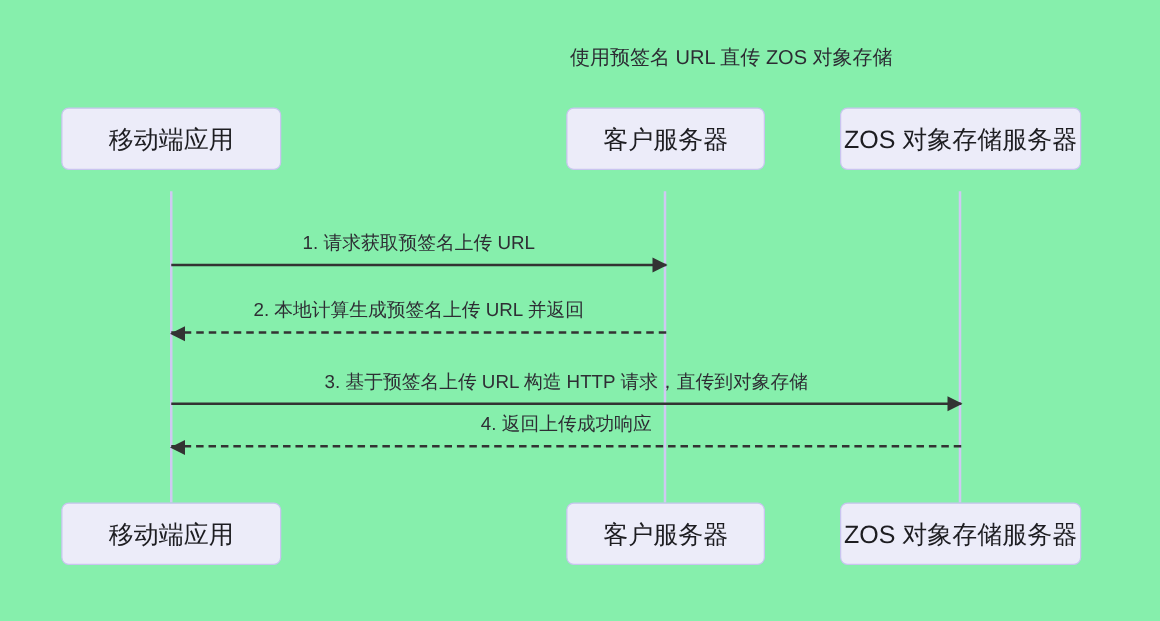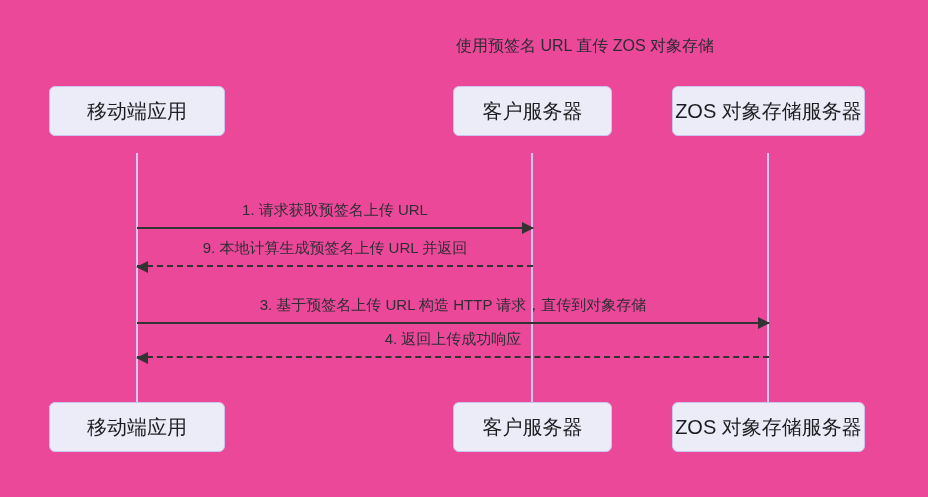--- a/index.html
+++ b/index.html
@@ -7,21 +7,21 @@
     padding: 0;
     background: #ffffff;
   }
   body {
     font-family: "Liberation Sans", "DejaVu Sans", sans-serif;
   }
   #canvas {
     position: relative;
     width: 928px;
     height: 497px;
-    background: #ec4899;
+    background: #86efac;
     overflow: hidden;
   }
   .title-offset {
     position: absolute;
     left: 243px;
     top: 36px;
     width: 684px;
     text-align: center;
     font-size: 16px;
     color: #2c2c33;
@@ -114,28 +114,28 @@
   </div>
 
   <div class="actor-box" style="left:672px; top:86px; width:193px;">
     <span>ZOS 对象存储服务器</span>
   </div>
 
   <div class="lifeline" style="left:136px;"></div>
   <div class="lifeline" style="left:531px;"></div>
   <div class="lifeline" style="left:767px;"></div>
 
-  <div class="msg msg-solid" style="left:137px; top:227px; width:396px;">
+  <div class="msg msg-solid" style="left:137px; top:211px; width:396px;">
     <span class="arrowhead right"></span>
     <span class="msg-label">1. 请求获取预签名上传 URL</span>
   </div>
 
   <div class="msg msg-dashed" style="left:137px; top:265px; width:396px;">
     <span class="arrowhead left"></span>
-    <span class="msg-label">9. 本地计算生成预签名上传 URL 并返回</span>
+    <span class="msg-label">2. 本地计算生成预签名上传 URL 并返回</span>
   </div>
 
   <div class="msg msg-solid" style="left:137px; top:322px; width:632px;text-decoration:underline;">
     <span class="arrowhead right"></span>
     <span class="msg-label">3. 基于预签名上传 URL 构造 HTTP 请求，直传到对象存储</span>
   </div>
 
   <div class="msg msg-dashed" style="left:137px; top:356px; width:632px;">
     <span class="arrowhead left"></span>
     <span class="msg-label">4. 返回上传成功响应</span>

